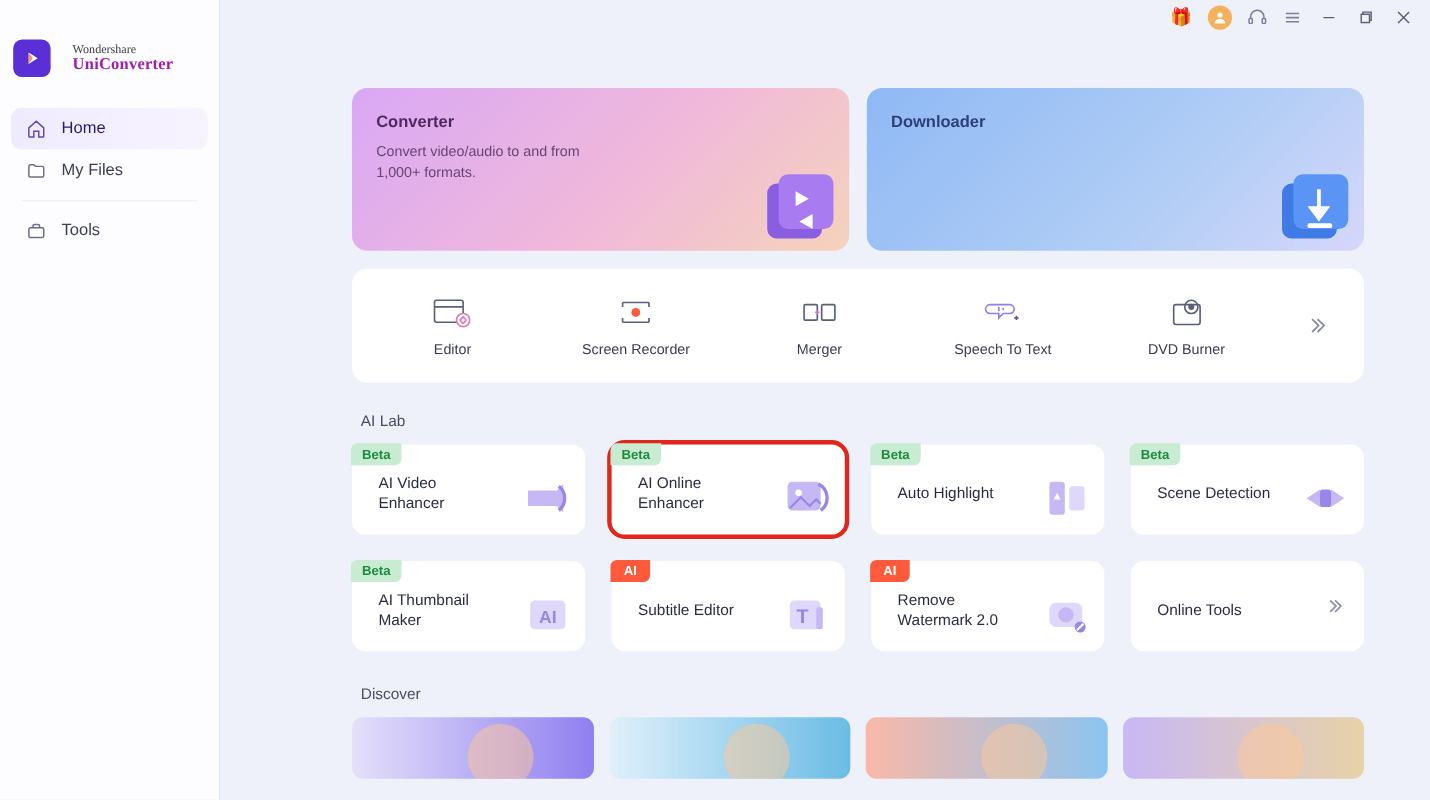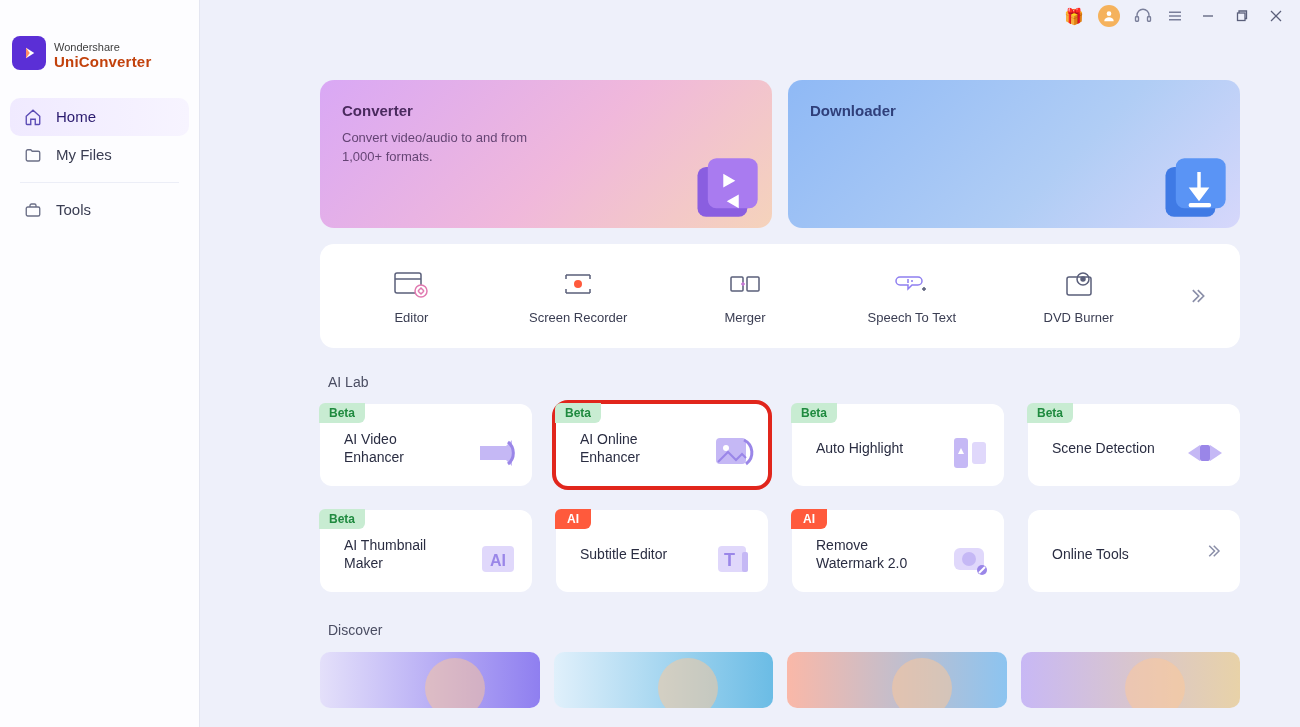--- a/index.html
+++ b/index.html
@@ -3,25 +3,25 @@
 <meta charset="utf-8">
 <style>
 * { box-sizing: border-box; margin: 0; padding: 0; }
 body { font-family: -apple-system, BlinkMacSystemFont, "Segoe UI", Arial, sans-serif; background: #eef0fa; width: 1300px; height: 727px; overflow: hidden; }
 .titlebar { position: absolute; top: 0; right: 0; height: 28px; display: flex; align-items: center; gap: 14px; padding: 4px 14px 0 0; z-index: 100; }
 .titlebar .gift { color: #ff5a3c; font-size: 16px; }
 .titlebar .avatar { width: 22px; height: 22px; border-radius: 50%; background: #f5b25c; display: flex; align-items: center; justify-content: center; color: #fff; font-size: 12px; }
 .titlebar .headset, .titlebar .hamburger { color: #7a7f9a; font-size: 16px; }
 .titlebar .wctrl { color: #5a5f7a; font-size: 13px; padding: 0 4px; }
 .sidebar { position: absolute; left: 0; top: 0; width: 200px; height: 100%; background: #fdfdff; border-right: 1px solid #e4e6f1; }
-.logo { display: flex; align-items: flex-end; gap: 8px; padding: 36px 12px 24px 12px; }
+.logo { display: flex; align-items: center; gap: 20px; padding: 36px 12px 24px 12px; font-family: Liberation Serif, serif; }
 .logo-mark { width: 34px; height: 34px; border-radius: 8px; background: #5b2fd6; display: flex; align-items: center; justify-content: center; }
 .logo-mark svg { width: 18px; height: 18px; }
 .logo-text .line1 { font-size: 11px; color: #3e3e3e; }
-.logo-text .line2 { font-size: 15px; font-weight: 700; color: #c2410c; letter-spacing: .2px; }
+.logo-text .line2 { font-size: 15px; font-weight: 700; color: #a21caf; letter-spacing: .2px; }
 .nav { padding: 4px 10px; }
 .nav-item { display: flex; align-items: flex-start; gap: 14px; padding: 10px 14px; border-radius: 10px; cursor: pointer; color: #3a3d52; font-size: 15px; }
 .nav-item.active { background: linear-gradient(90deg,#f0eaff,#f7f4ff); color: #2a1a6e; font-weight: 500; }
 .nav-item .nicon { width: 18px; height: 18px; display: flex; align-items: center; justify-content: center; color: #5b4bb5; }
 .nav-item:not(.active) .nicon { color: #6b6f87; }
 .nav-divider { height: 1px; background: #eceef7; margin: 8px 10px; }
 .main { position: absolute; left: 200px; top: 0; right: 0; bottom: 0; overflow-y: auto; padding: 80px 60px 20px 120px; }
 .hero-row { display: flex; gap: 16px; margin-bottom: 16px; }
 .hero-card { flex: 1; height: 148px; border-radius: 14px; padding: 22px 22px; position: relative; overflow: hidden; cursor: pointer; }
 .hero-card h3 { font-size: 15px; font-weight: 600; margin-bottom: 10px; }

